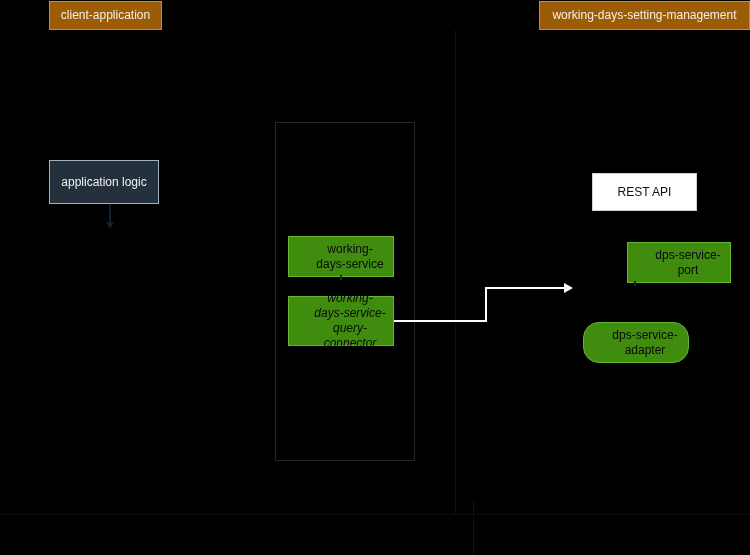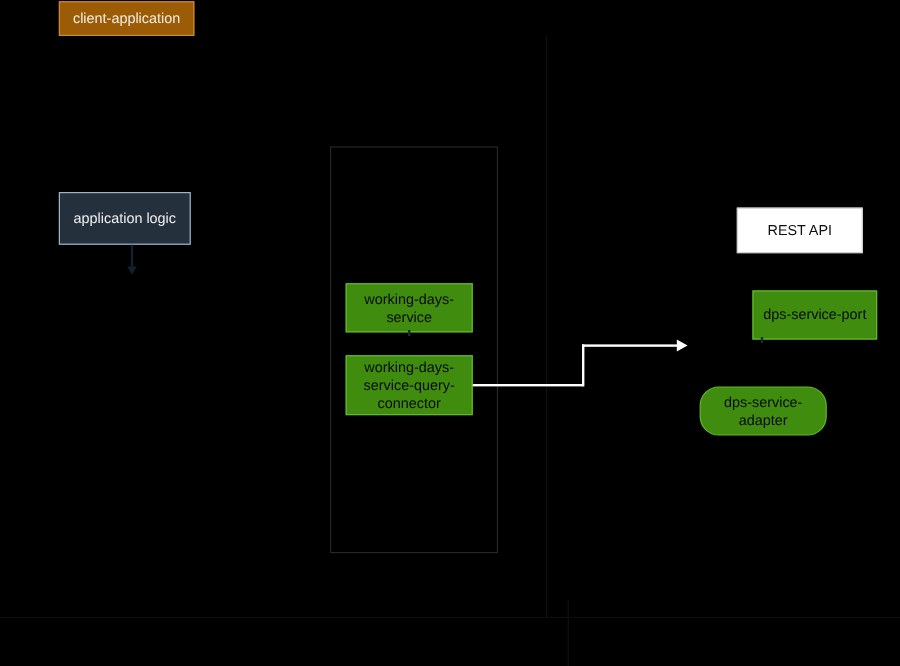--- a/index.html
+++ b/index.html
@@ -67,20 +67,21 @@
   }
   .node.blue {
     background: #24313d;
     border: 1px solid #9fb3c8;
     color: #f0f0f0;
   }
   .node.green {
     background: #3f8c0e;
     border: 1px solid #63b82e;
     color: #0a0a0a;
+    padding-left: 24px;
   }
   .node.white {
     background: #ffffff;
     border: 1px solid #d0d0d0;
     color: #101010;
   }
 
   
   .conn {
     position: absolute;
@@ -115,41 +116,42 @@
 <body>
 
 <div id="canvas">
 
   <div class="v-divider" style="left:455px; top:30px; height:485px;"></div>
   <div class="v-divider" style="left:473px; top:500px; height:55px;"></div>
   <div class="h-divider" style="left:0px; top:514px; width:750px;"></div>
 
   <div class="ctx-label" style="left:49px; top:1px; width:113px; height:29px;">client-application</div>
 
+  <div class="ctx-label" style="left:539px; top:1px; width:211px; height:29px;">working-days-setting-management</div>
 
   <div class="group-box" style="left:275px; top:122px; width:140px; height:339px;"></div>
 
   <div class="node blue" style="left:49px; top:160px; width:110px; height:44px;">application logic</div>
 
   <div class="conn-dark" style="left:109px; top:204px; width:2px; height:22px;"></div>
   <div class="arrowhead-down" style="left:106px; top:222px;"></div>
 
 
   <div class="node green" style="left:288px; top:236px; width:106px; height:41px;">working-days-service</div>
 
   <div class="stub-dark" style="left:340px; top:275px; width:2px; height:5px;"></div>
 
-  <div class="node green" style="left:288px; top:296px; width:106px; height:50px;">working-days-service-query-connector</div>
+  <div class="node green" style="left:288px; top:296px; width:106px; height:50px;font-style:italic;">working-days-service-query-connector</div>
 
   <div class="conn" style="left:394px; top:320px; width:92px; height:2px;"></div>
   <div class="conn" style="left:485px; top:287px; width:2px; height:35px;"></div>
   <div class="conn" style="left:485px; top:287px; width:80px; height:2px;"></div>
   <div class="arrowhead" style="left:564px; top:283px;"></div>
 
-  <div class="node white" style="left:614px; top:173px; width:105px; height:38px;">REST API</div>
+  <div class="node white" style="left:592px; top:173px; width:105px; height:38px;">REST API</div>
 
   <div class="node green" style="left:583px; top:242px; width:104px; height:41px;margin-left:44px;">dps-service-port</div>
 
   <div class="stub-dark" style="left:634px; top:281px; width:2px; height:5px;"></div>
 
   <div class="node green" style="left:583px; top:322px; width:106px; height:41px;border-radius:16px;">dps-service-adapter</div>
 
 </div>
 
 </body></html>

